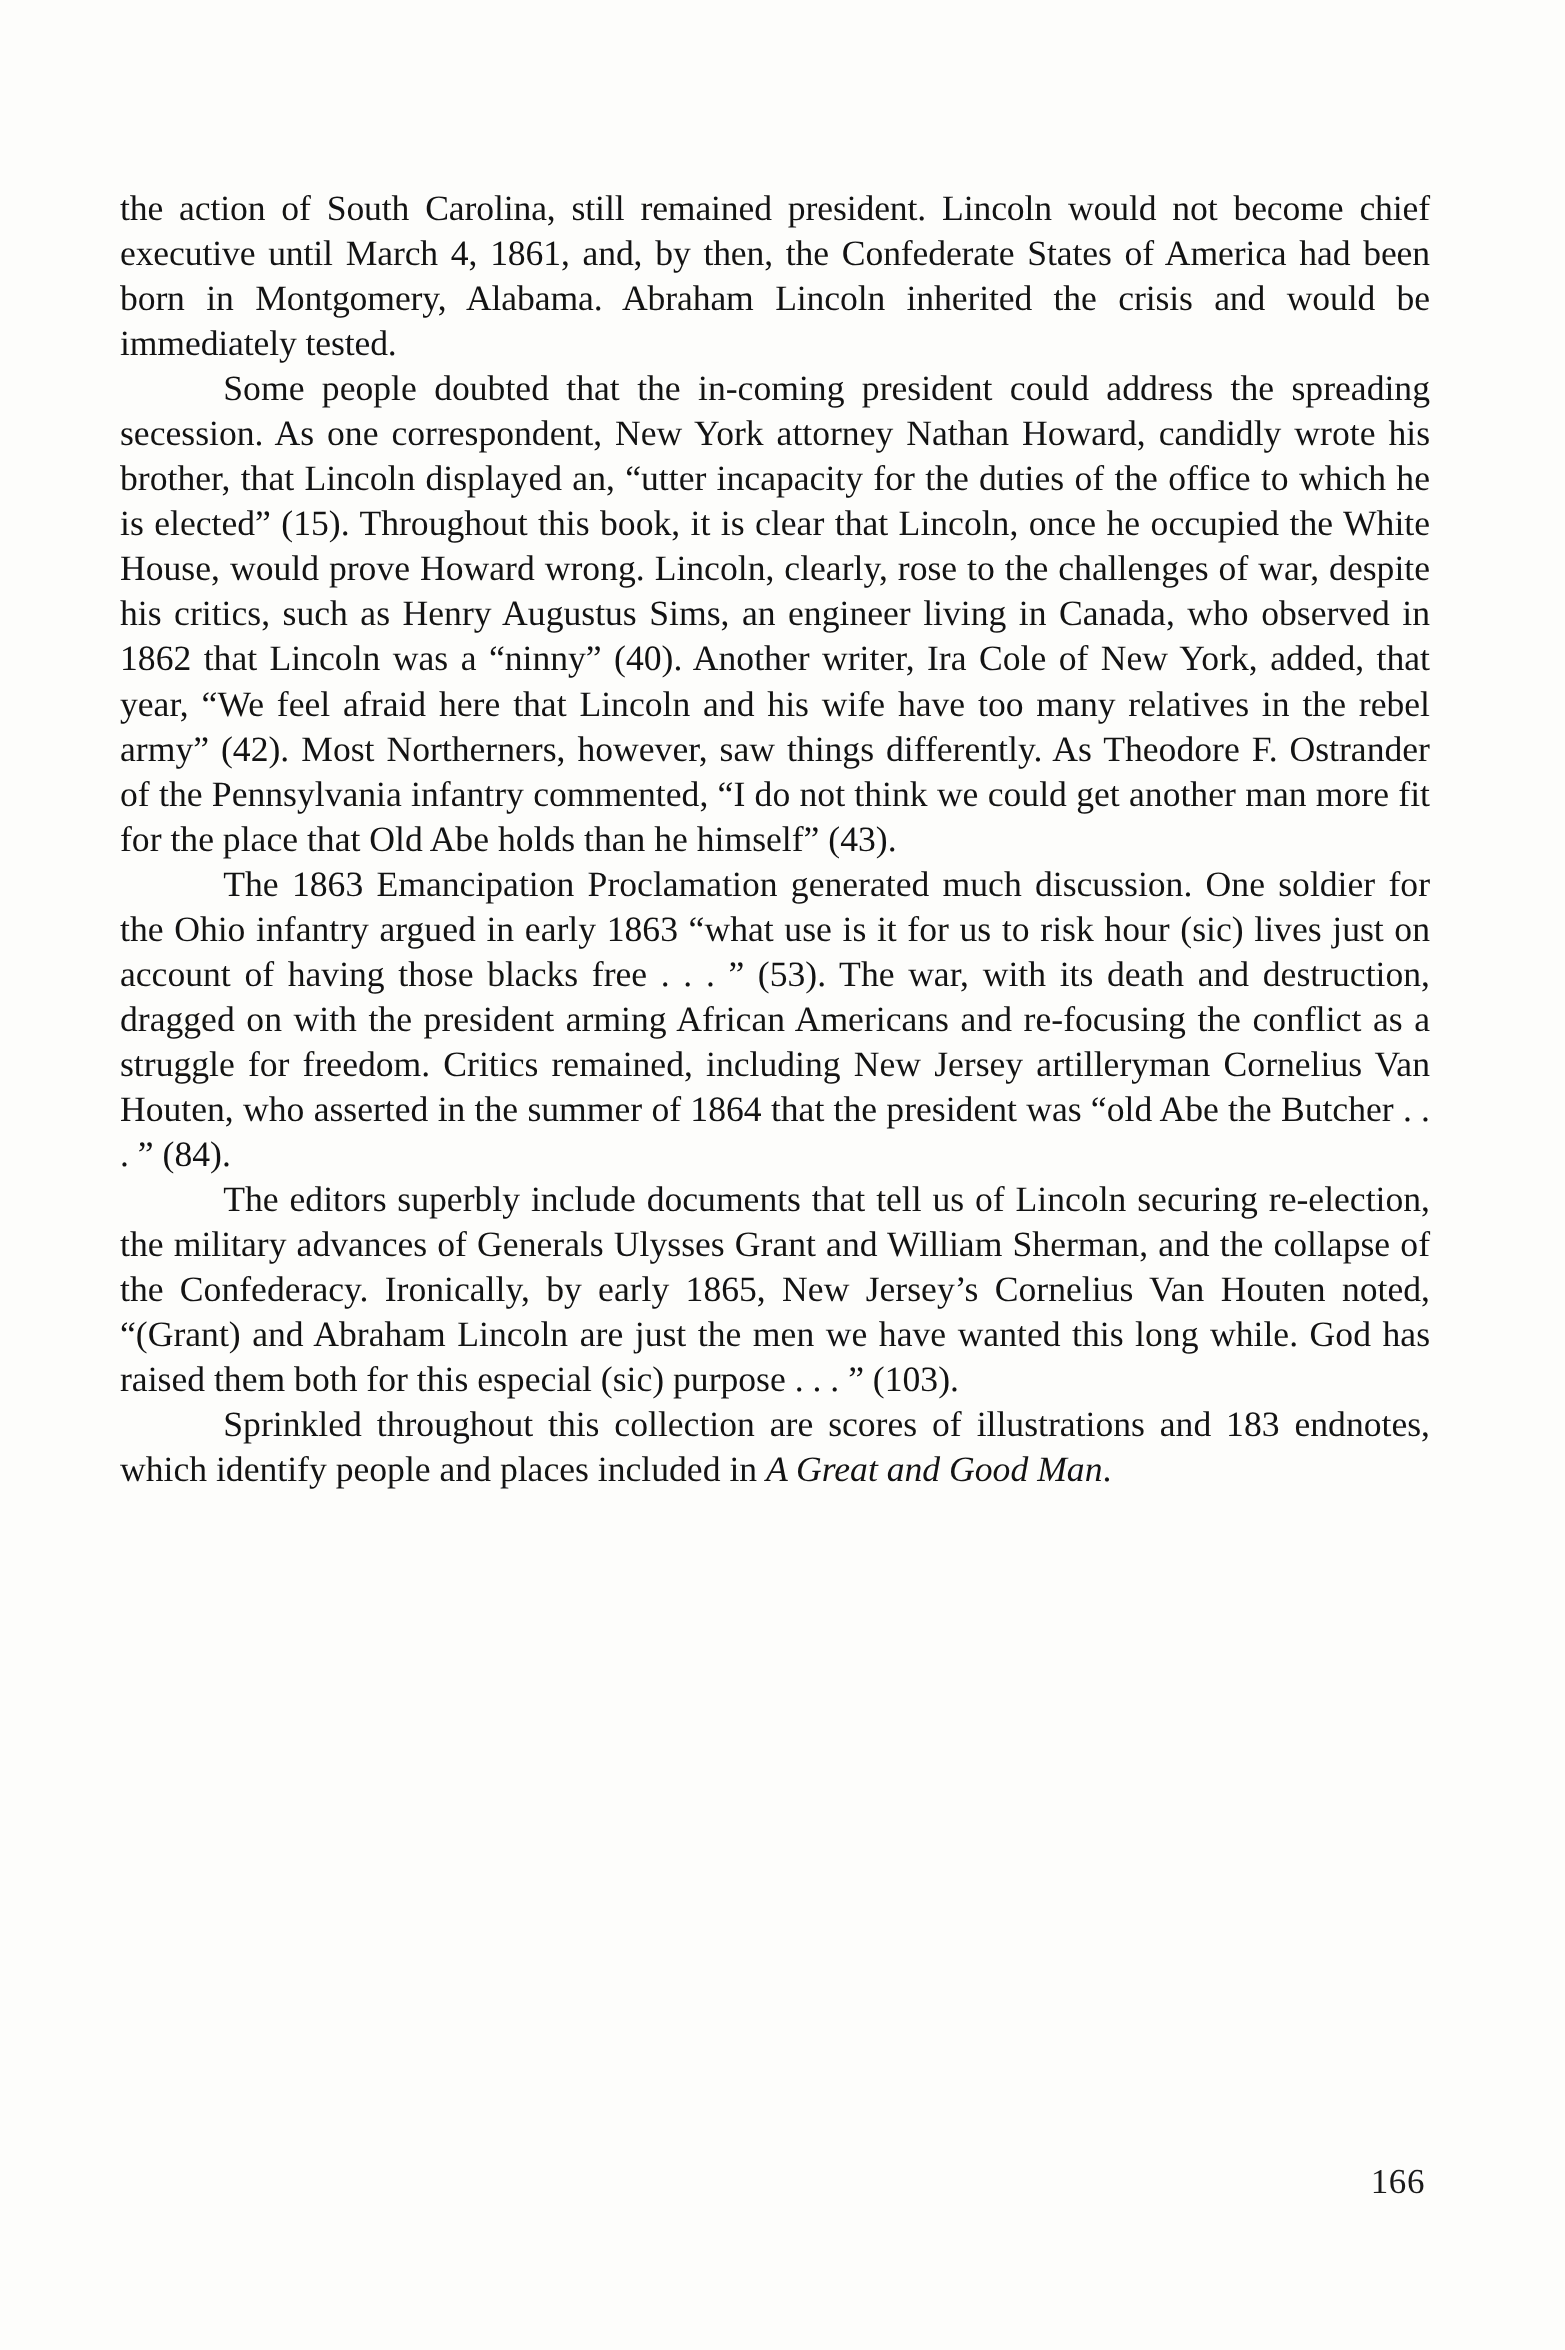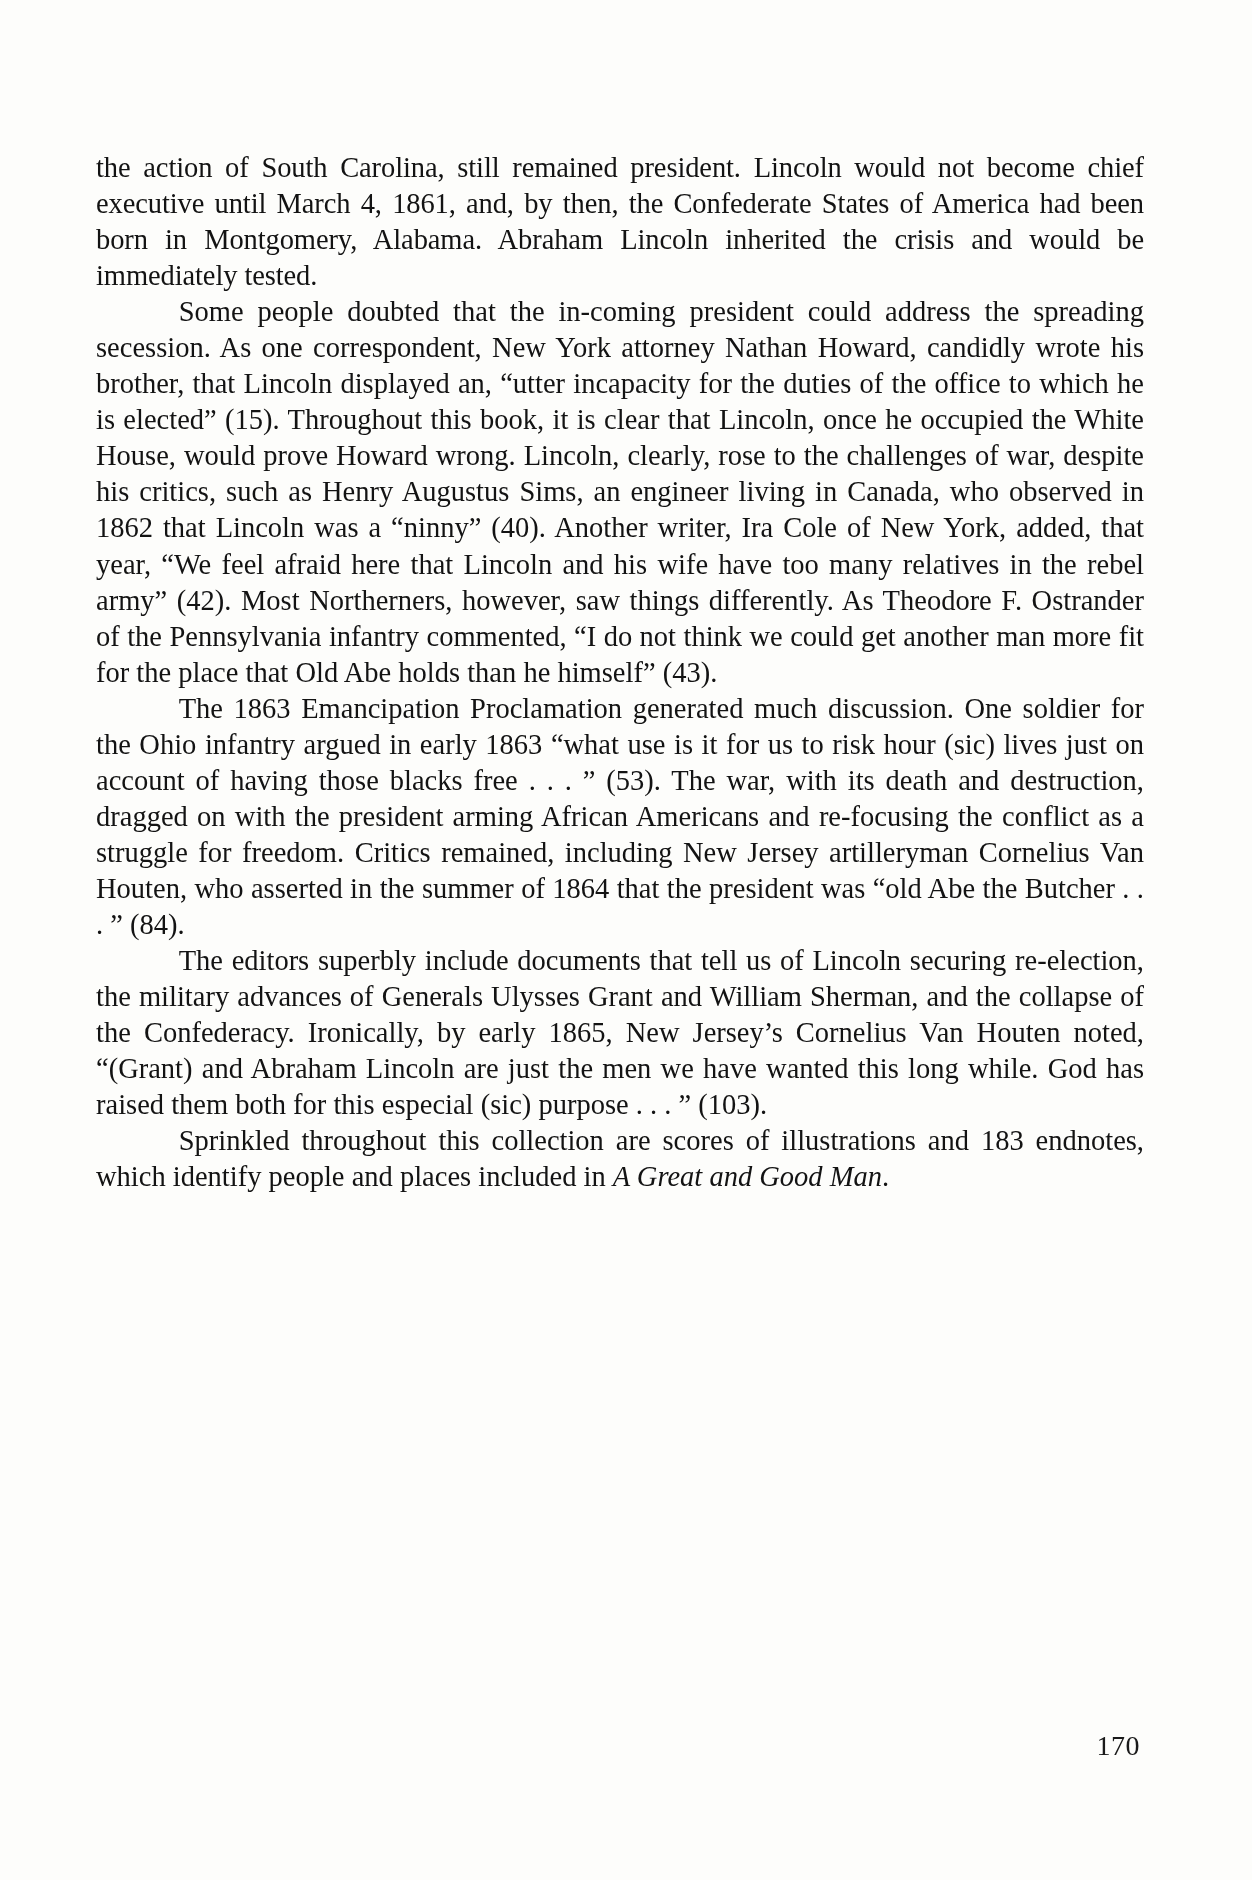--- a/index.html
+++ b/index.html
@@ -61,15 +61,15 @@
     <p class="indent">Some people doubted that the in-coming president could address the spreading secession. As one correspondent, New York attorney Nathan Howard, candidly wrote his brother, that Lincoln displayed an, “utter incapacity for the duties of the office to which he is elected” (15). Throughout this book, it is clear that Lincoln, once he occupied the White House, would prove Howard wrong. Lincoln, clearly, rose to the challenges of war, despite his critics, such as Henry Augustus Sims, an engineer living in Canada, who observed in 1862 that Lincoln was a “ninny” (40). Another writer, Ira Cole of New York, added, that year, “We feel afraid here that  Lincoln and his wife have too many relatives in the rebel army” (42). Most Northerners, however, saw things differently. As Theodore F. Ostrander of the Pennsylvania infantry commented, “I do not think we could get another man more fit for the place that Old Abe holds than he himself” (43).</p>
 
     <p class="indent">The 1863 Emancipation Proclamation generated much discussion. One soldier for the Ohio infantry argued in early 1863 “what use is it for us to risk hour (sic) lives just on account of having those blacks free . . . ” (53). The war, with its death and destruction, dragged on with the president arming African Americans and re-focusing the conflict as a struggle for freedom. Critics remained, including New Jersey artilleryman Cornelius Van Houten, who asserted in the summer of 1864 that the president was “old Abe the Butcher . . . ” (84).</p>
 
     <p class="indent">The editors superbly include documents that tell us of Lincoln securing re-election, the military advances of Generals Ulysses Grant and William Sherman, and the collapse of the Confederacy. Ironically, by early 1865, New Jersey’s Cornelius Van Houten noted, “(Grant) and Abraham Lincoln are just the men we have wanted this long while. God has raised them both for this especial (sic) purpose . . . ” (103).</p>
 
     <p class="indent"><span>Sprinkled throughout this collection are scores of illustrations and 183 endnotes, which identify people and places included in </span><em>A Great and Good Man</em><span>.</span></p>
 
   </div>
 
-  <div class="page-number">170</div>
+  <div class="page-number">166</div>
 
 </div>
 
 </body></html>

